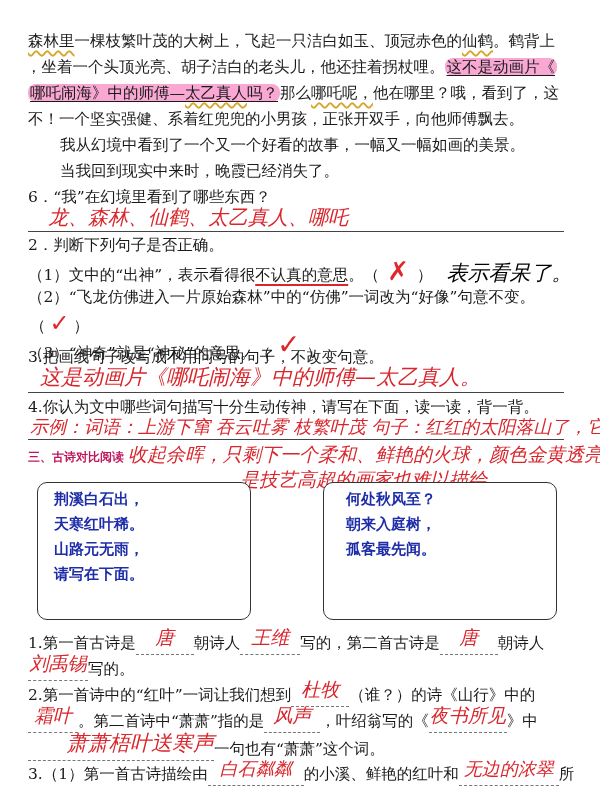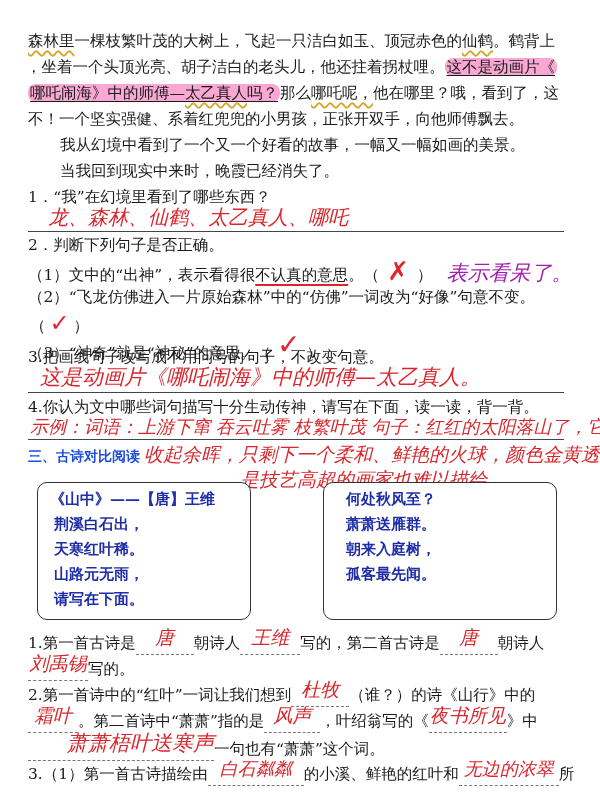--- a/index.html
+++ b/index.html
@@ -1,50 +1,50 @@
 <!DOCTYPE html>
 <html><head>
 <meta charset="utf-8">
 <style>
   html, body { margin:0; padding:0; background:#ffffff; }
   body { width:600px; height:799px; position:relative; overflow:hidden;
          font-family:"DejaVu Serif", "Liberation Serif", serif; color:#1a1a1a; }
   .line { position:absolute; left:0; white-space:nowrap; font-size:15.5px; line-height:22px; }
   .hw { font-family:"DejaVu Sans", "Liberation Sans", sans-serif; color:#d8262c; font-style:italic; }
-  .hw-gold { font-family:Liberation Mono, monospace; color:#a21caf; font-style:italic; }
+  .hw-gold { font-family:Liberation Mono, monospace; color:#000000; font-style:italic; }
   .squig { text-decoration: underline wavy #d4a82a; text-decoration-thickness:1.5px; text-underline-offset:4px; }
   .hl { background:#f9a8d4; border-radius:8px; padding:0 2px; }
   .ul { text-decoration: underline; text-underline-offset:3px; }
   .redul { text-decoration: underline #d8262c; text-decoration-thickness:2px; text-underline-offset:4px; }
   .rule { position:absolute; left:28px; width:536px; height:1px; background:#444; }
   .blank { display:inline-block; border-bottom:1px dashed #777; text-align:center; position:relative; }
   .blank .hw { font-size:19px; position:relative; top:-4px; }
   .poem-box { position:absolute; border:1.5px solid #333; border-radius:10px; background:#fff; }
   .poem-box div { font-size:15px; line-height:25px; color:#1f2ea8; font-weight:bold; }
   .poem-title { color:#1f2ea8; }
-  .section-title { color:#1d4ed8; font-family:Liberation Mono, monospace; font-size:14px; font-weight:bold; }
+  .section-title { color:#be185d; font-family:Liberation Mono, monospace; font-size:12px; font-weight:bold; }
   .mark { font-family:"DejaVu Sans", sans-serif; color:#e0262c; font-size:24px; font-weight:bold; display:inline-block; }
 </style>
 </head>
 <body>
 
 <div class="line" style="top:30px; left:28px;">
   <span class="squig">森林里</span><span>一棵枝繁叶茂的大树上，飞起一只洁白如玉、顶冠赤色的</span><span class="squig">仙鹤</span><span>。鹤背上</span>
 </div>
 <div class="line" style="top:56px; left:26px;">
   <span>，坐着一个头顶光亮、胡子洁白的老头儿，他还拄着拐杖哩。</span><span class="hl ul">这不是动画片《</span>
 </div>
 <div class="line" style="top:82px; left:28px;">
   <span class="hl ul"><span>哪吒闹海》中的师傅—</span><span class="squig">太乙真人</span><span>吗？</span></span><span>那么</span><span class="squig">哪吒呢，</span><span>他在哪里？哦，看到了，这</span>
 </div>
 <div class="line" style="top:108px; left:28px;">不！一个坚实强健、系着红兜兜的小男孩，正张开双手，向他师傅飘去。</div>
 <div class="line" style="top:134px; left:60px;">我从幻境中看到了一个又一个好看的故事，一幅又一幅如画的美景。</div>
 <div class="line" style="top:160px; left:60px;">当我回到现实中来时，晚霞已经消失了。</div>
 
-<div class="line" style="top:186px; left:28px;">1．“我”在幻境里看到了哪些东西？</div>
+<div class="line" style="top:186px; left:28px;">6．“我”在幻境里看到了哪些东西？</div>
 <div class="line hw" style="top:206px; left:48px; font-size:20px;">龙、森林、仙鹤、太乙真人、哪吒</div>
 <div class="rule" style="top:231px;"></div>
 
 <div class="line" style="top:234px; left:28px;text-align:center;">2．判断下列句子是否正确。</div>
 <div class="line" style="top:260px; left:28px;">
   <span>（1）文中的“出神”，表示看得很</span><span class="redul">不认真的意思</span><span>。（</span><span class="mark" style="margin:0 8px; font-size:26px;">✗</span><span>）</span><span class="hw-gold" style="font-size:21px; margin-left:14px;">表示看呆了。</span>
 </div>
 <div class="line" style="top:286px; left:28px;">（2）“飞龙仿佛进入一片原始森林”中的“仿佛”一词改为“好像”句意不变。</div>
 <div class="line" style="top:312px; left:30px;">
   <span>（</span><span class="mark" style="margin:0 4px;">✓</span><span>）</span>
@@ -60,29 +60,27 @@
 <div class="line" style="top:396px; left:28px;">4.你认为文中哪些词句描写十分生动传神，请写在下面，读一读，背一背。</div>
 <div class="line hw" style="top:416px; left:30px; font-size:18px;">示例：词语：上游下窜  吞云吐雾  枝繁叶茂   句子：红红的太阳落山了，它</div>
 <div class="rule" style="top:439px;"></div>
 
 <div class="line" style="top:443px; left:28px;">
   <span class="section-title">三、古诗对比阅读</span><span class="hw" style="font-size:19px; margin-left:4px;">收起余晖，只剩下一个柔和、鲜艳的火球，颜色金黄透亮，就</span>
 </div>
 <div class="line hw" style="top:468px; left:240px; font-size:19px;">是技艺高超的画家也难以描绘。</div>
 
 <div class="poem-box" style="left:37px; top:482px; width:200px; height:132px; padding:4px 0 0 12px;">
-  <div class="poem-title">《山中》——【唐】王维</div>
   <div style="padding-left:4px;">荆溪白石出，</div>
   <div style="padding-left:4px;">天寒红叶稀。</div>
   <div style="padding-left:4px;">山路元无雨，</div>
   <div style="padding-left:4px;">请写在下面。</div>
 </div>
 <div class="poem-box" style="left:323px; top:482px; width:220px; height:132px; padding:4px 0 0 12px;">
   <div style="padding-left:10px;">何处秋风至？</div>
-  <div style="padding-left:10px;">萧萧送雁群。</div>
   <div style="padding-left:10px;">朝来入庭树，</div>
   <div style="padding-left:10px;">孤客最先闻。</div>
 </div>
 
 <div class="line" style="top:630px; left:28px;">
   <span>1.第一首古诗是</span><span class="blank" style="width:58px;"><span class="hw">唐</span></span><span>朝诗人</span><span class="blank" style="width:60px;"><span class="hw">王维</span></span><span>写的，第二首古诗是</span><span class="blank" style="width:58px;"><span class="hw">唐</span></span><span>朝诗人</span>
 </div>
 <div class="line" style="top:656px; left:28px;">
   <span class="blank" style="width:60px;"><span class="hw">刘禹锡</span></span><span>写的。</span>
 </div>

